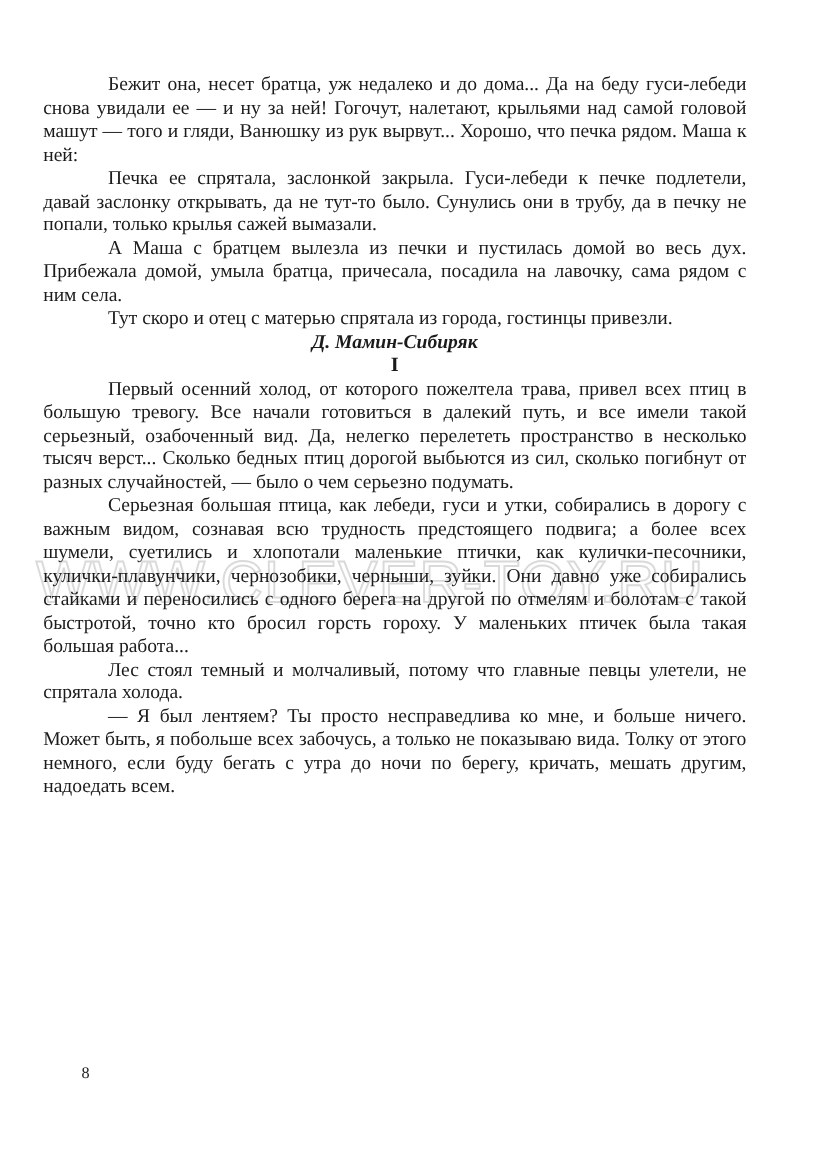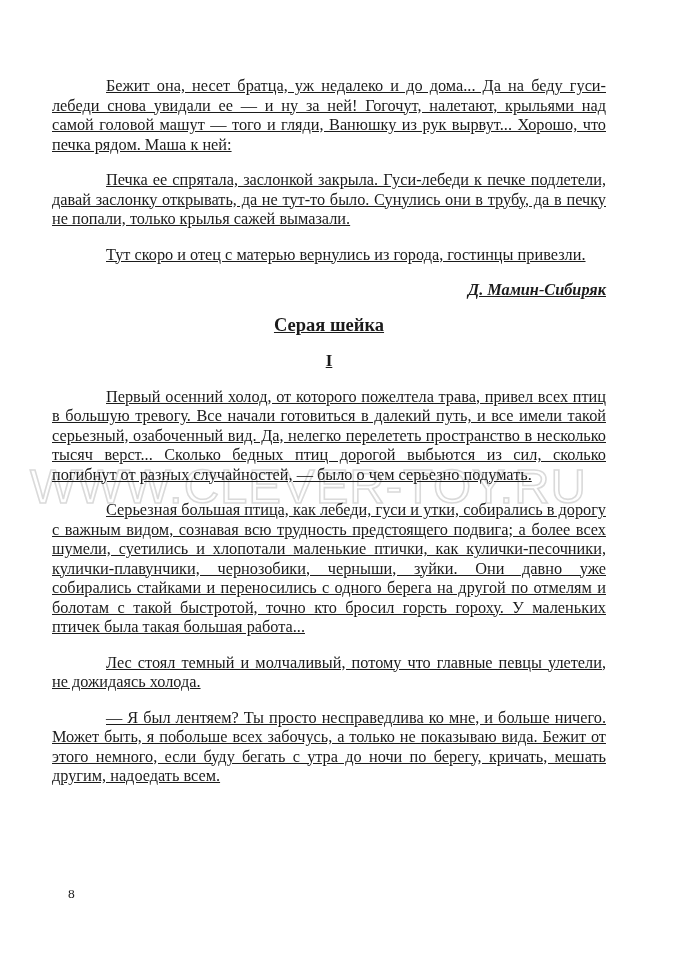--- a/index.html
+++ b/index.html
@@ -32,30 +32,29 @@
     position: absolute;
     left: 36px; top: 60px;
     width: 586px;
     font-size: 16.3px;
     line-height: 19.5px;
     color: #1b1b1b;
     text-align: justify;
     z-index: 2;
   }
   .text-block p {
-    margin: 16px;
+    margin: 0;
     text-indent: 54px;
-    text-decoration: underline;
   }
   .author-line {
     margin-top: 21px;
     font-weight: bold;
     font-style: italic;
     text-indent: 0 !important;
-    text-align: right;
+    text-align: center;
   }
   .story-title {
     margin-top: 20px;
     font-weight: bold;
     font-size: 18.5px;
     text-align: center;
     text-indent: 0 !important;
   }
   .chapter-number {
     margin-top: 9px;
@@ -77,30 +76,30 @@
 <body>
 
 <div class="page">
 
   <div class="watermark">WWW.CLEVER-TOY.RU</div>
 
   <div class="text-block">
 
     <p>Бежит она, несет братца, уж недалеко и до дома... Да на беду гуси-лебеди снова увидали ее — и ну за ней! Гогочут, налетают, крыльями над самой головой машут — того и гляди, Ванюшку из рук вырвут... Хорошо, что печка рядом. Маша к ней:</p>
     <p>Печка ее спрятала, заслонкой закрыла. Гуси-лебеди к печке подлетели, давай заслонку открывать, да не тут-то было. Сунулись они в трубу, да в печку не попали, только крылья сажей вымазали.</p>
-    <p>Тут скоро и отец с матерью вернулись из города, гостинцы привезли.</p>
+    <p>А Маша с братцем вылезла из печки и пустилась домой во весь дух. Прибежала домой, умыла братца, причесала, посадила на лавочку, сама рядом с ним села.</p>
+    <p>Тут скоро и отец с матерью спрятала из города, гостинцы привезли.</p>
 
     <p class="author-line">Д. Мамин-Сибиряк</p>
 
-    <p class="story-title">Серая шейка</p>
 
     <p class="chapter-number">I</p>
 
     <p class="first-after-heading">Первый осенний холод, от которого пожелтела трава, привел всех птиц в большую тревогу. Все начали готовиться в далекий путь, и все имели такой серьезный, озабоченный вид. Да, нелегко перелететь пространство в несколько тысяч верст... Сколько бедных птиц дорогой выбьются из сил, сколько погибнут от разных случайностей, — было о чем серьезно подумать.</p>
     <p>Серьезная большая птица, как лебеди, гуси и утки, собирались в дорогу с важным видом, сознавая всю трудность предстоящего подвига; а более всех шумели, суетились и хлопотали маленькие птички, как кулички-песочники, кулички-плавунчики, чернозобики, черныши, зуйки. Они давно уже собирались стайками и переносились с одного берега на другой по отмелям и болотам с такой быстротой, точно кто бросил горсть гороху. У маленьких птичек была такая большая работа...</p>
-    <p>Лес стоял темный и молчаливый, потому что главные певцы улетели, не дожидаясь холода.</p>
-    <p>— Я был лентяем? Ты просто несправедлива ко мне, и больше ничего. Может быть, я побольше всех забочусь, а только не показываю вида. Бежит от этого немного, если буду бегать с утра до ночи по берегу, кричать, мешать другим, надоедать всем.</p>
+    <p>Лес стоял темный и молчаливый, потому что главные певцы улетели, не спрятала холода.</p>
+    <p>— Я был лентяем? Ты просто несправедлива ко мне, и больше ничего. Может быть, я побольше всех забочусь, а только не показываю вида. Толку от этого немного, если буду бегать с утра до ночи по берегу, кричать, мешать другим, надоедать всем.</p>
 
   </div>
 
   <div class="page-number">8</div>
 
 </div>
 
 </body></html>

